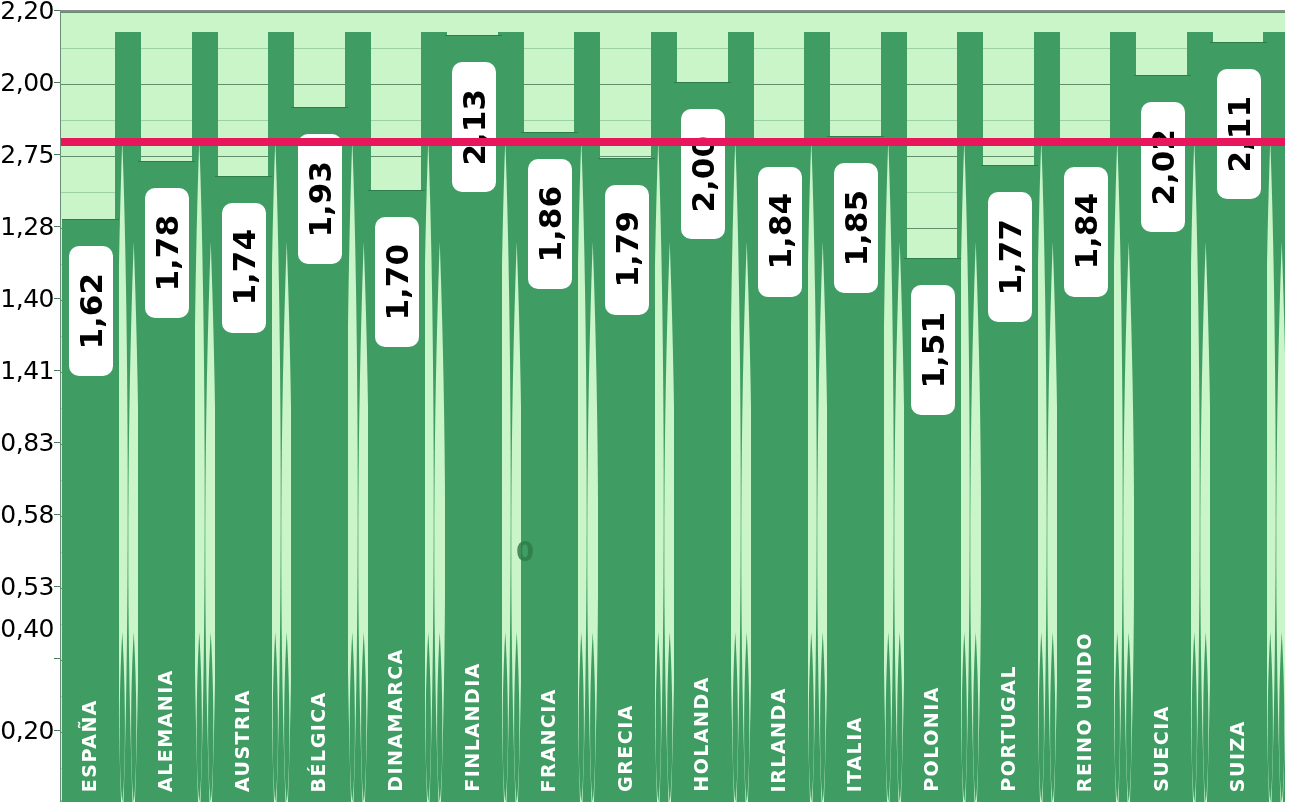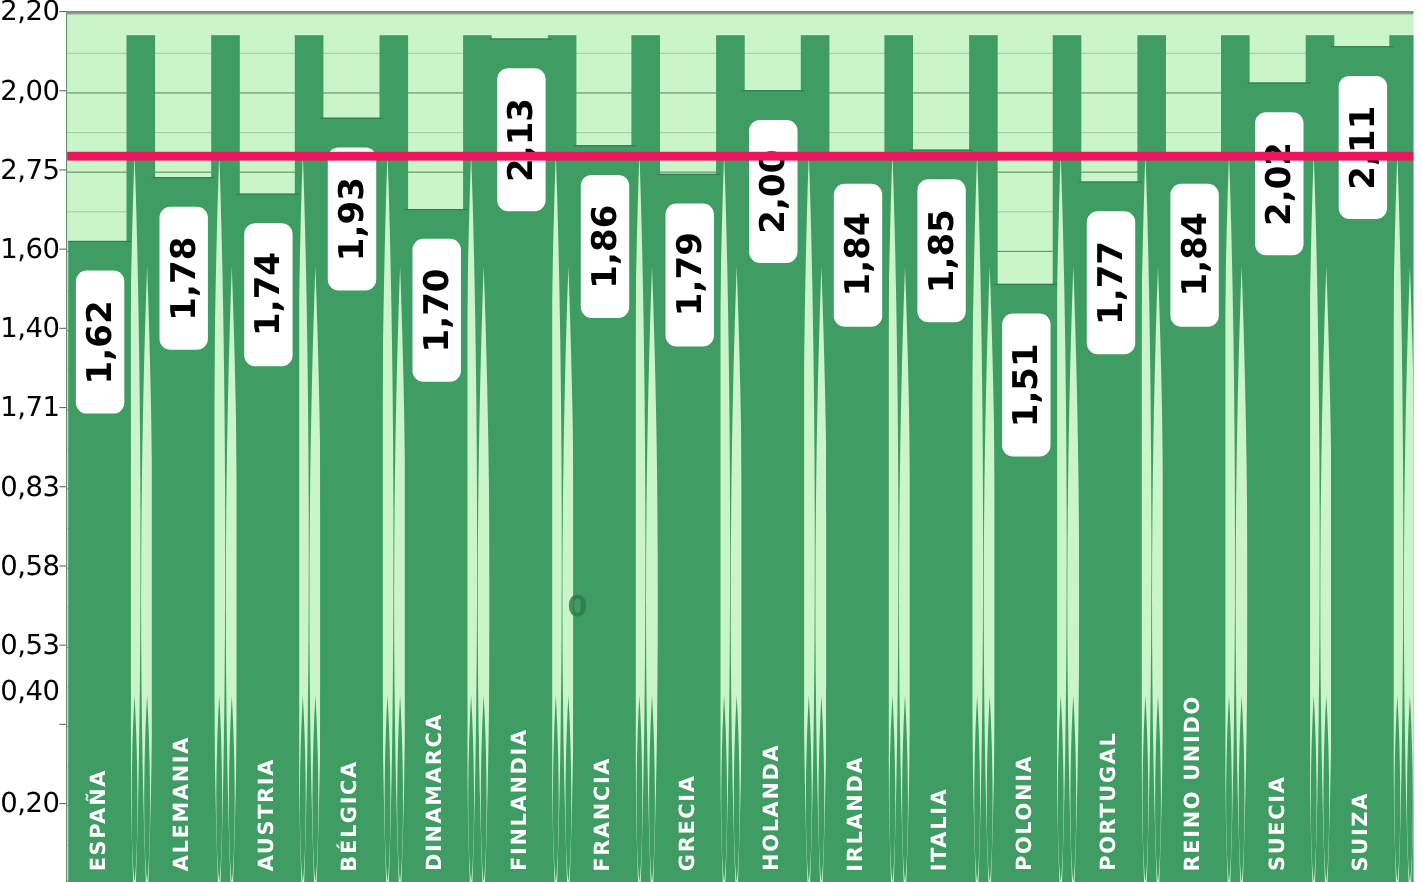--- a/index.html
+++ b/index.html
@@ -88,25 +88,25 @@
 
 <div id="chart-root">
 
   <div class="y-axis" id="yaxis">
       <div class="y-tick-label" style="top: 10px;">2,20</div>
       <div class="y-tick-mark" style="top: 10px;"></div>
       <div class="y-tick-label" style="top: 82px;">2,00</div>
       <div class="y-tick-mark" style="top: 82px;"></div>
       <div class="y-tick-label" style="top: 154px;">2,75</div>
       <div class="y-tick-mark" style="top: 154px;"></div>
-      <div class="y-tick-label" style="top: 226px;">1,60</div>
+      <div class="y-tick-label" style="top: 226px;">1,28</div>
       <div class="y-tick-mark" style="top: 226px;"></div>
       <div class="y-tick-label" style="top: 298px;">1,40</div>
       <div class="y-tick-mark" style="top: 298px;"></div>
-      <div class="y-tick-label" style="top: 370px;">1,71</div>
+      <div class="y-tick-label" style="top: 370px;">1,41</div>
       <div class="y-tick-mark" style="top: 370px;"></div>
       <div class="y-tick-label" style="top: 442px;">0,83</div>
       <div class="y-tick-mark" style="top: 442px;"></div>
       <div class="y-tick-label" style="top: 514px;">0,58</div>
       <div class="y-tick-mark" style="top: 514px;"></div>
       <div class="y-tick-label" style="top: 586px;">0,53</div>
       <div class="y-tick-mark" style="top: 586px;"></div>
       <div class="y-tick-label" style="top: 628px;">0,40</div>
       <div class="y-tick-mark" style="top: 658px;"></div>
       <div class="y-tick-label" style="top: 730px;">0,20</div>

